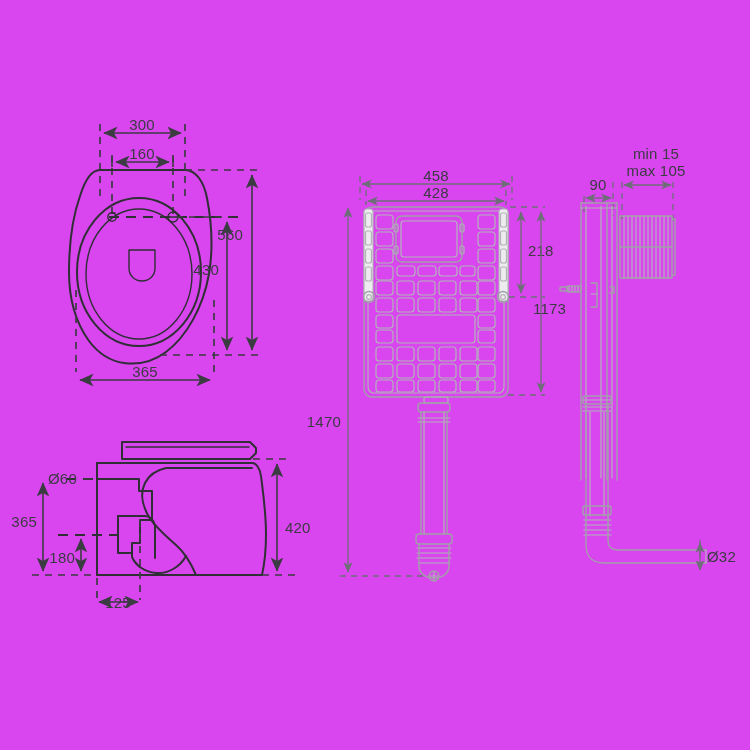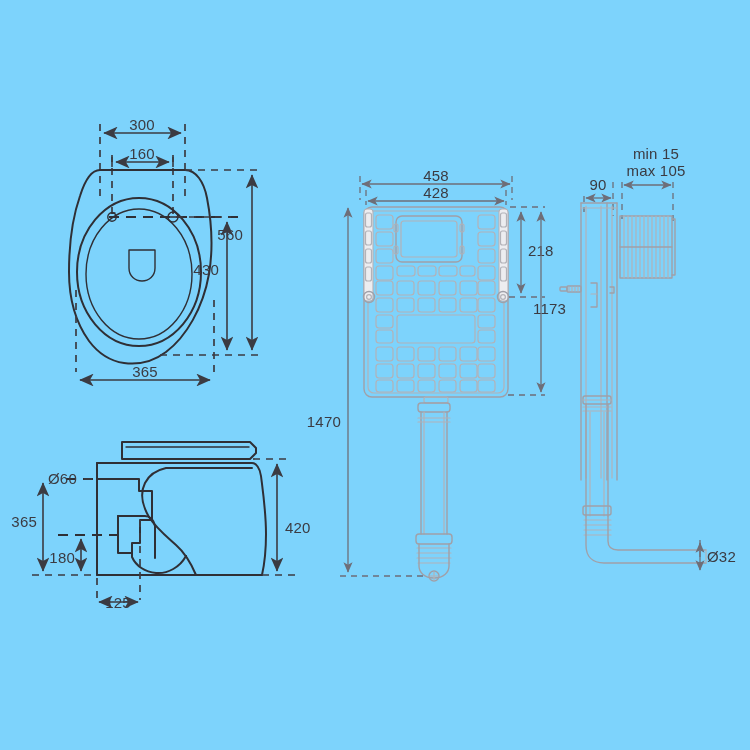--- a/index.html
+++ b/index.html
@@ -10,21 +10,21 @@
   body {
     width: 750px;
     height: 750px;
     font-family: "Liberation Sans", sans-serif;
     overflow: hidden;
   }
   #sheet {
     position: relative;
     width: 750px;
     height: 750px;
-    background: #7dd3fc;
+    background: #d946ef;
   }
   svg.drawing {
     position: absolute;
     inset: 0;
     width: 750px;
     height: 750px;
     display: block;
   }
   text {
     font-family: "Liberation Sans", sans-serif;

